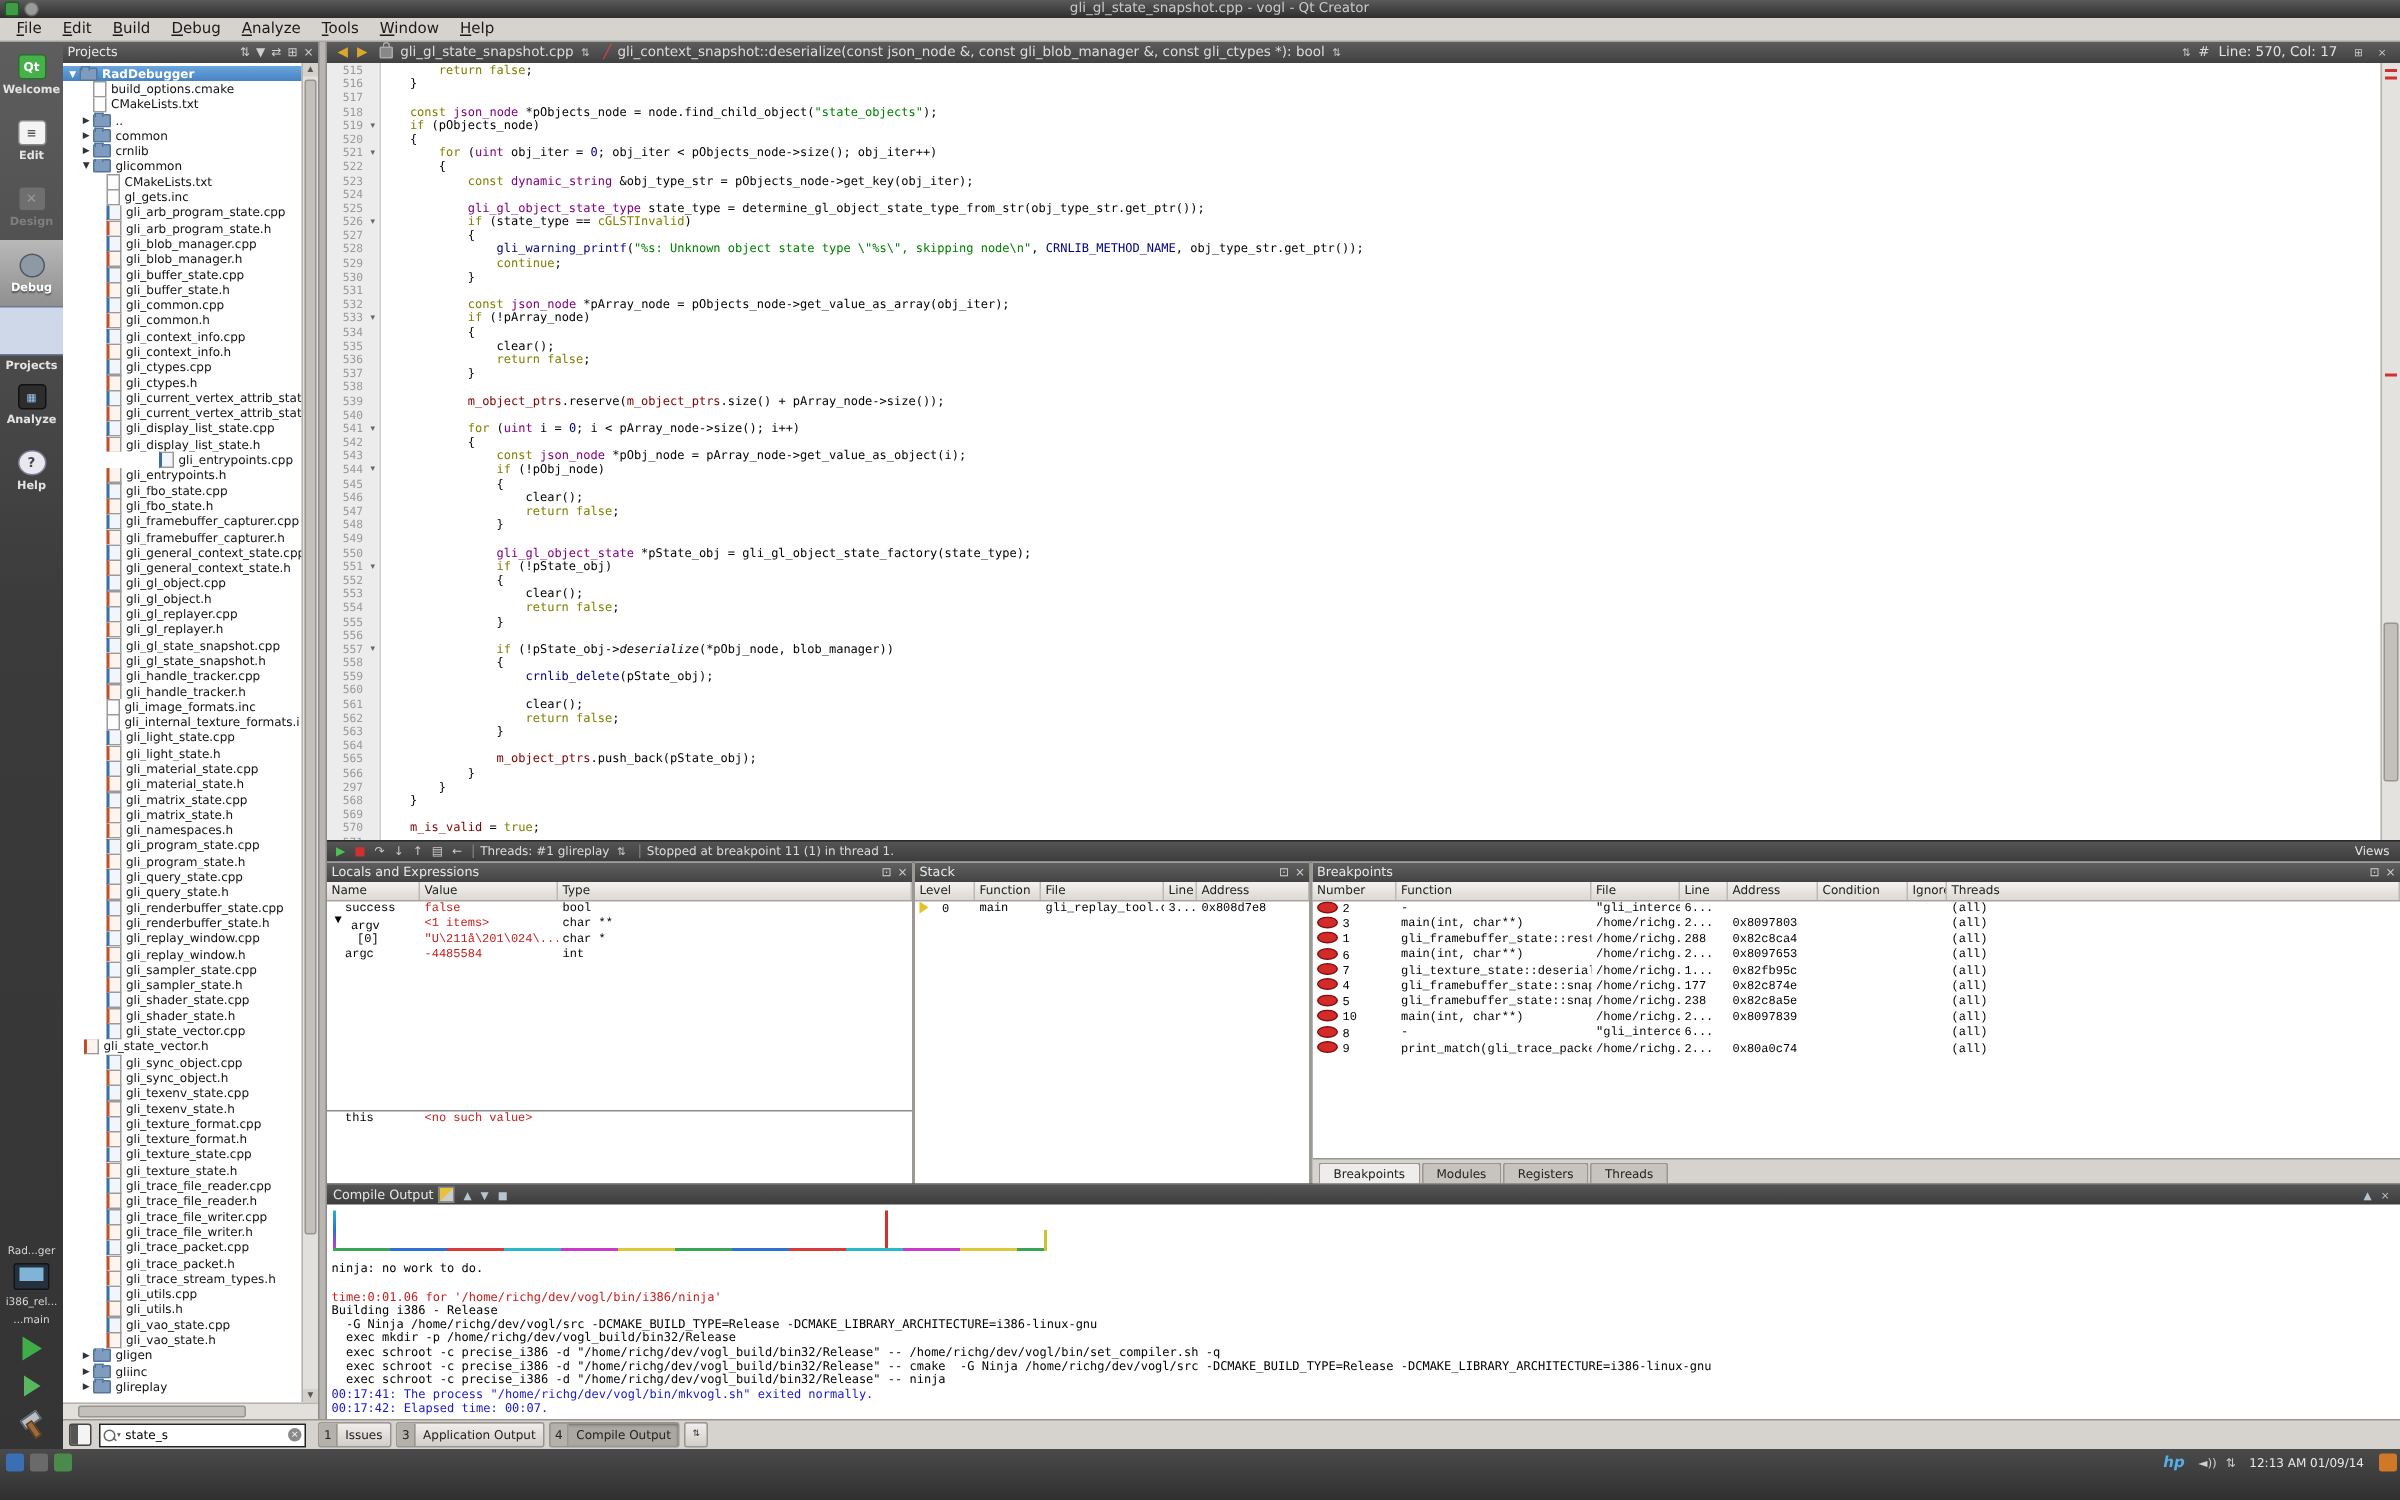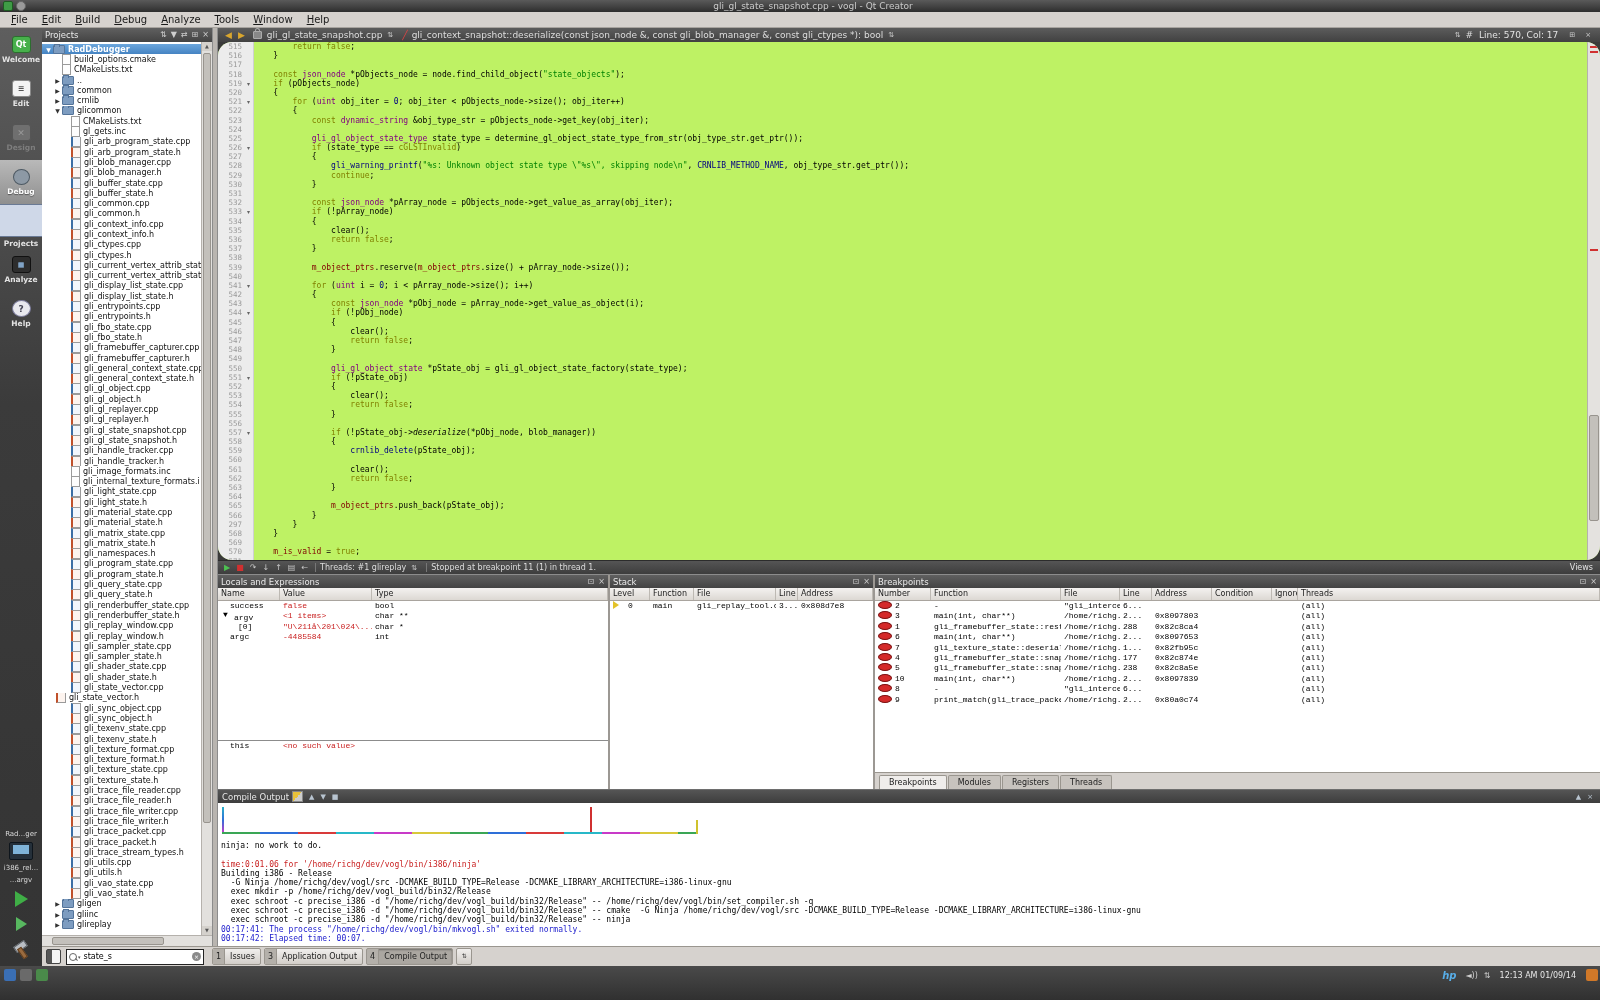--- a/index.html
+++ b/index.html
@@ -81,21 +81,21 @@
   .lockico:before{content:"";position:absolute;left:1px;top:-4px;width:3px;height:3px;border:1px solid #aaa;border-bottom:none;border-radius:3px 3px 0 0;}
   .combo-arrows{font-size:7px;color:#c9c9c9;margin:0 5px;}
   .redpencil{color:#e04343;font-weight:bold;margin:0 4px;font-size:9px;}
   .ed-file{white-space:nowrap;}
   .ed-symbol{white-space:nowrap;overflow:hidden;text-overflow:ellipsis;max-width:760px;}
   .ed-spacer{flex:1;}
   .ed-right{display:flex;align-items:center;}
   .linecol{margin:0 6px;color:#e2e2e2;}
 
   
-  .editor{flex:1;display:flex;background:#bef264;overflow:hidden;position:relative;border-radius:14px;}
+  .editor{flex:1;display:flex;background:#ffffff;overflow:hidden;position:relative;}
   .gutter{width:35px;background:#ececec;border-right:1px solid #d0d0d0;flex:none;}
   .gl{height:9.2px;display:flex;align-items:center;}
   .ln{flex:1;text-align:right;font-family:"DejaVu Sans Mono","Liberation Mono",monospace;font-size:7.5px;color:#9a9a9a;padding-right:2px;line-height:9.2px;}
   .fold{width:9px;font-size:6px;color:#666;text-align:center;line-height:9.2px;}
   .codearea{flex:1;overflow:hidden;}
   .cl{height:9.2px;line-height:9.2px;white-space:pre;font-family:"DejaVu Sans Mono","Liberation Mono",monospace;font-size:8px;color:#000;}
   .tk-d{color:#000;}
   .tk-k{color:#808000;}
   .tk-t{color:#800080;}
   .tk-s{color:#008000;}
@@ -226,21 +226,21 @@
       <span>Analyze</span>
     </div>
     <div class="mode-item">
       <span class="micon help">?</span>
       <span>Help</span>
     </div>
     <div class="mode-bottom">
       <div class="mode-mini-label">Rad...ger</div>
       <div class="kit-icon"></div>
       <div class="mode-mini-label">i386_rel...</div>
-      <div class="mode-mini-label">...argv</div>
+      <div class="mode-mini-label">...main</div>
       <div class="run-btn"></div>
       <div class="dbgrun-btn"></div>
       <div class="hammer">
         <div class="head"></div>
         <div class="handle"></div>
       </div>
     </div>
   </div>
 
 <div class="abs projects">
@@ -372,21 +372,21 @@
         <div class="tree-item" style="padding-left: 20px;">
           <span class="tw"></span>
           <span class="fico cpp"></span>
           <span>gli_display_list_state.cpp</span>
         </div>
         <div class="tree-item" style="padding-left: 20px;">
           <span class="tw"></span>
           <span class="fico h"></span>
           <span>gli_display_list_state.h</span>
         </div>
-        <div class="tree-item" style="padding-left: 20px;">
+        <div class="tree-item" style="padding-left: 20px; margin-left: 35px;">
           <span class="tw"></span>
           <span class="fico cpp"></span>
           <span>gli_entrypoints.cpp</span>
         </div>
         <div class="tree-item" style="padding-left: 20px;">
           <span class="tw"></span>
           <span class="fico h"></span>
           <span>gli_entrypoints.h</span>
         </div>
         <div class="tree-item" style="padding-left: 20px;">

